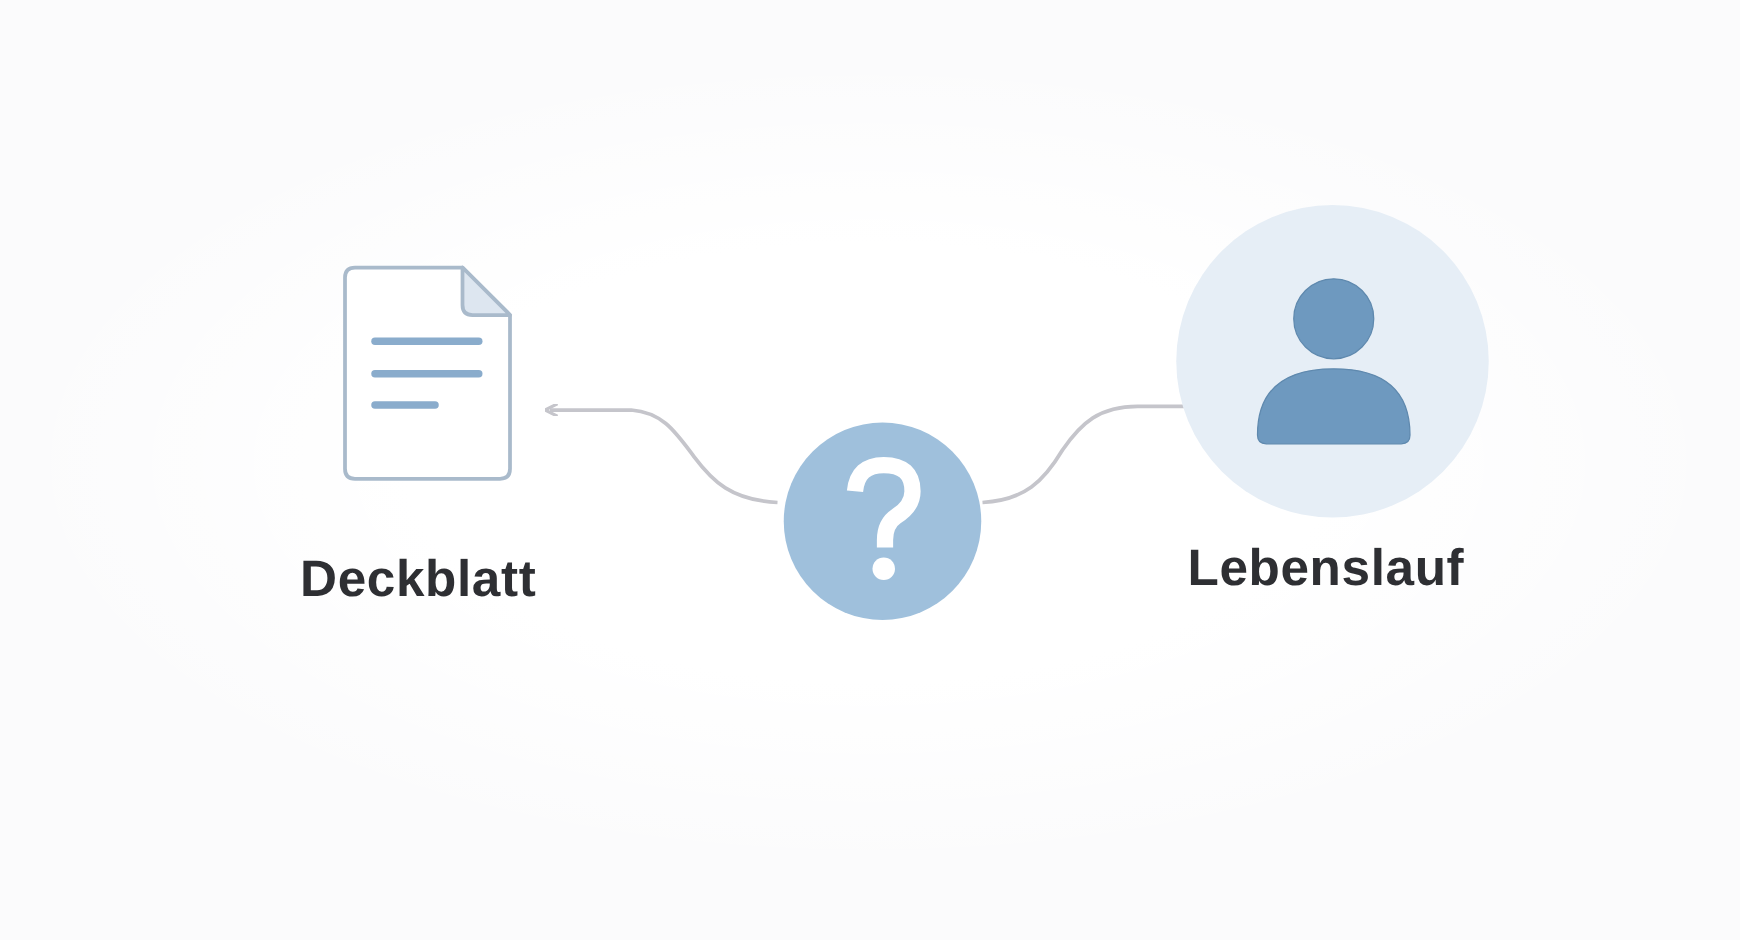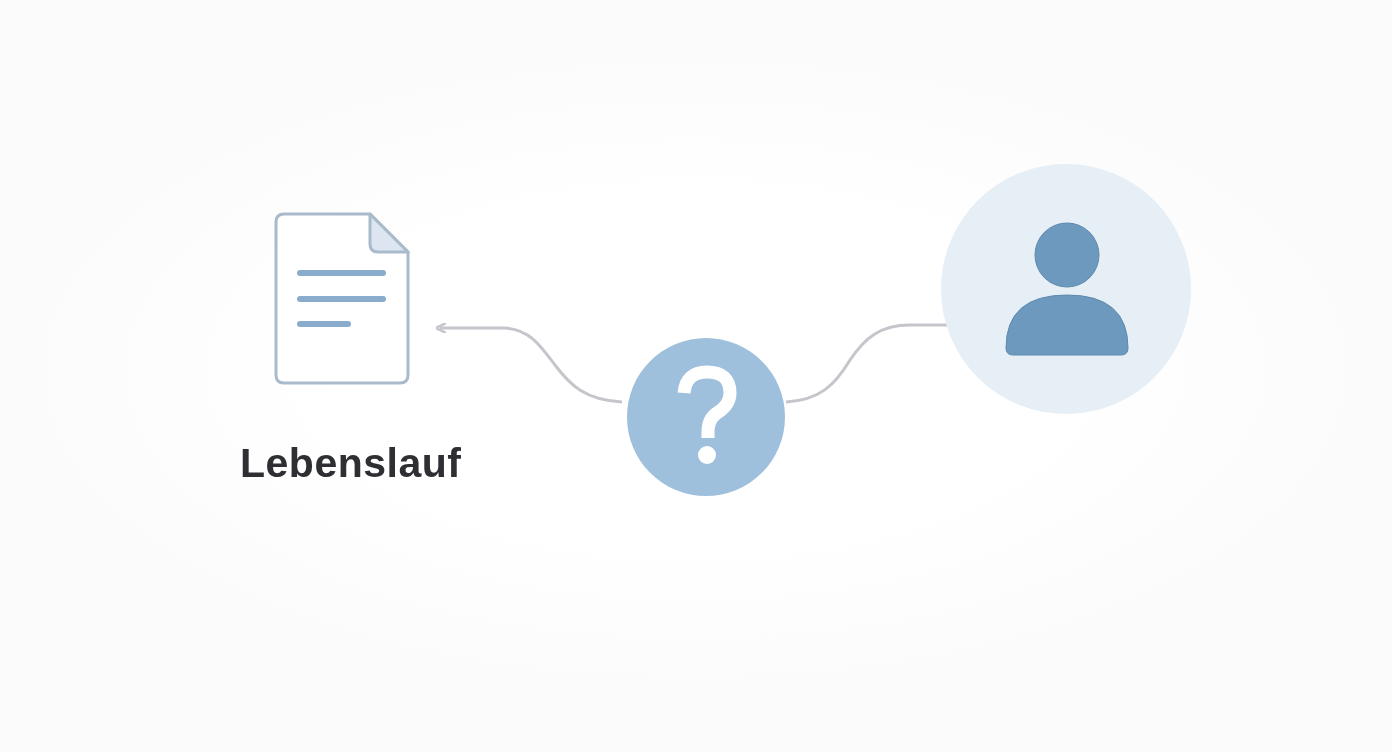--- a/index.html
+++ b/index.html
@@ -54,14 +54,15 @@
       <circle cx="707" cy="455" r="9" fill="#ffffff"></circle>
     </g>
 
     <g>
       <circle cx="1066" cy="289" r="125" fill="#e6eef6"></circle>
       <circle cx="1067" cy="255" r="32" fill="#6e99bf" stroke="#5f89ae" stroke-width="1"></circle>
       <path d="M1006,348 Q1006,295 1067,295 Q1128,295 1128,348 Q1128,355 1121,355 L1013,355 Q1006,355 1006,348 Z" fill="#6e99bf" stroke="#5f89ae" stroke-width="1"></path>
     </g>
   </svg>
 
-  <div class="label label-left">Lebenslauf</div>
+  <div class="label label-left">Deckblatt</div>
+  <div class="label label-right">Lebenslauf</div>
 </div>
 
 </body></html>

